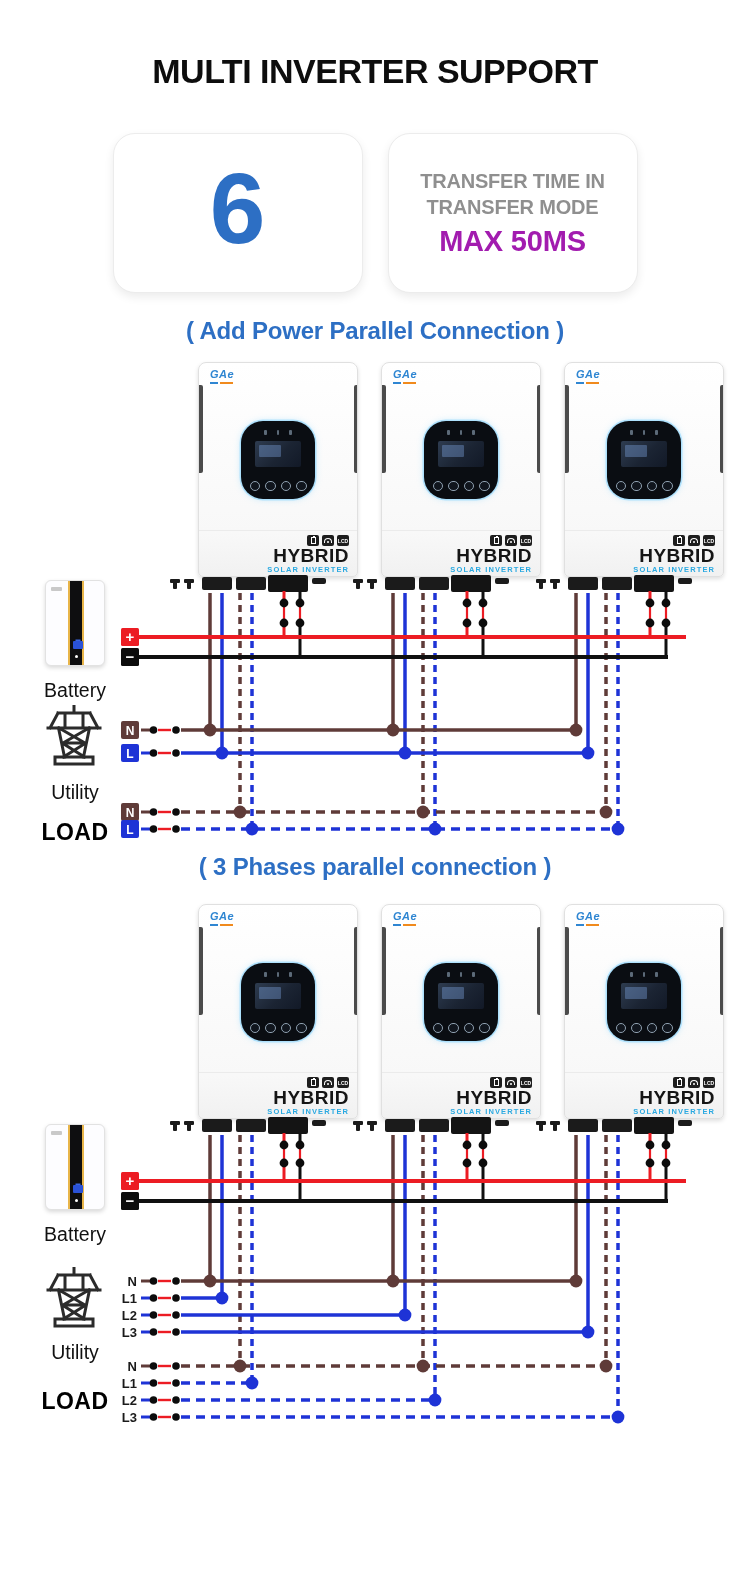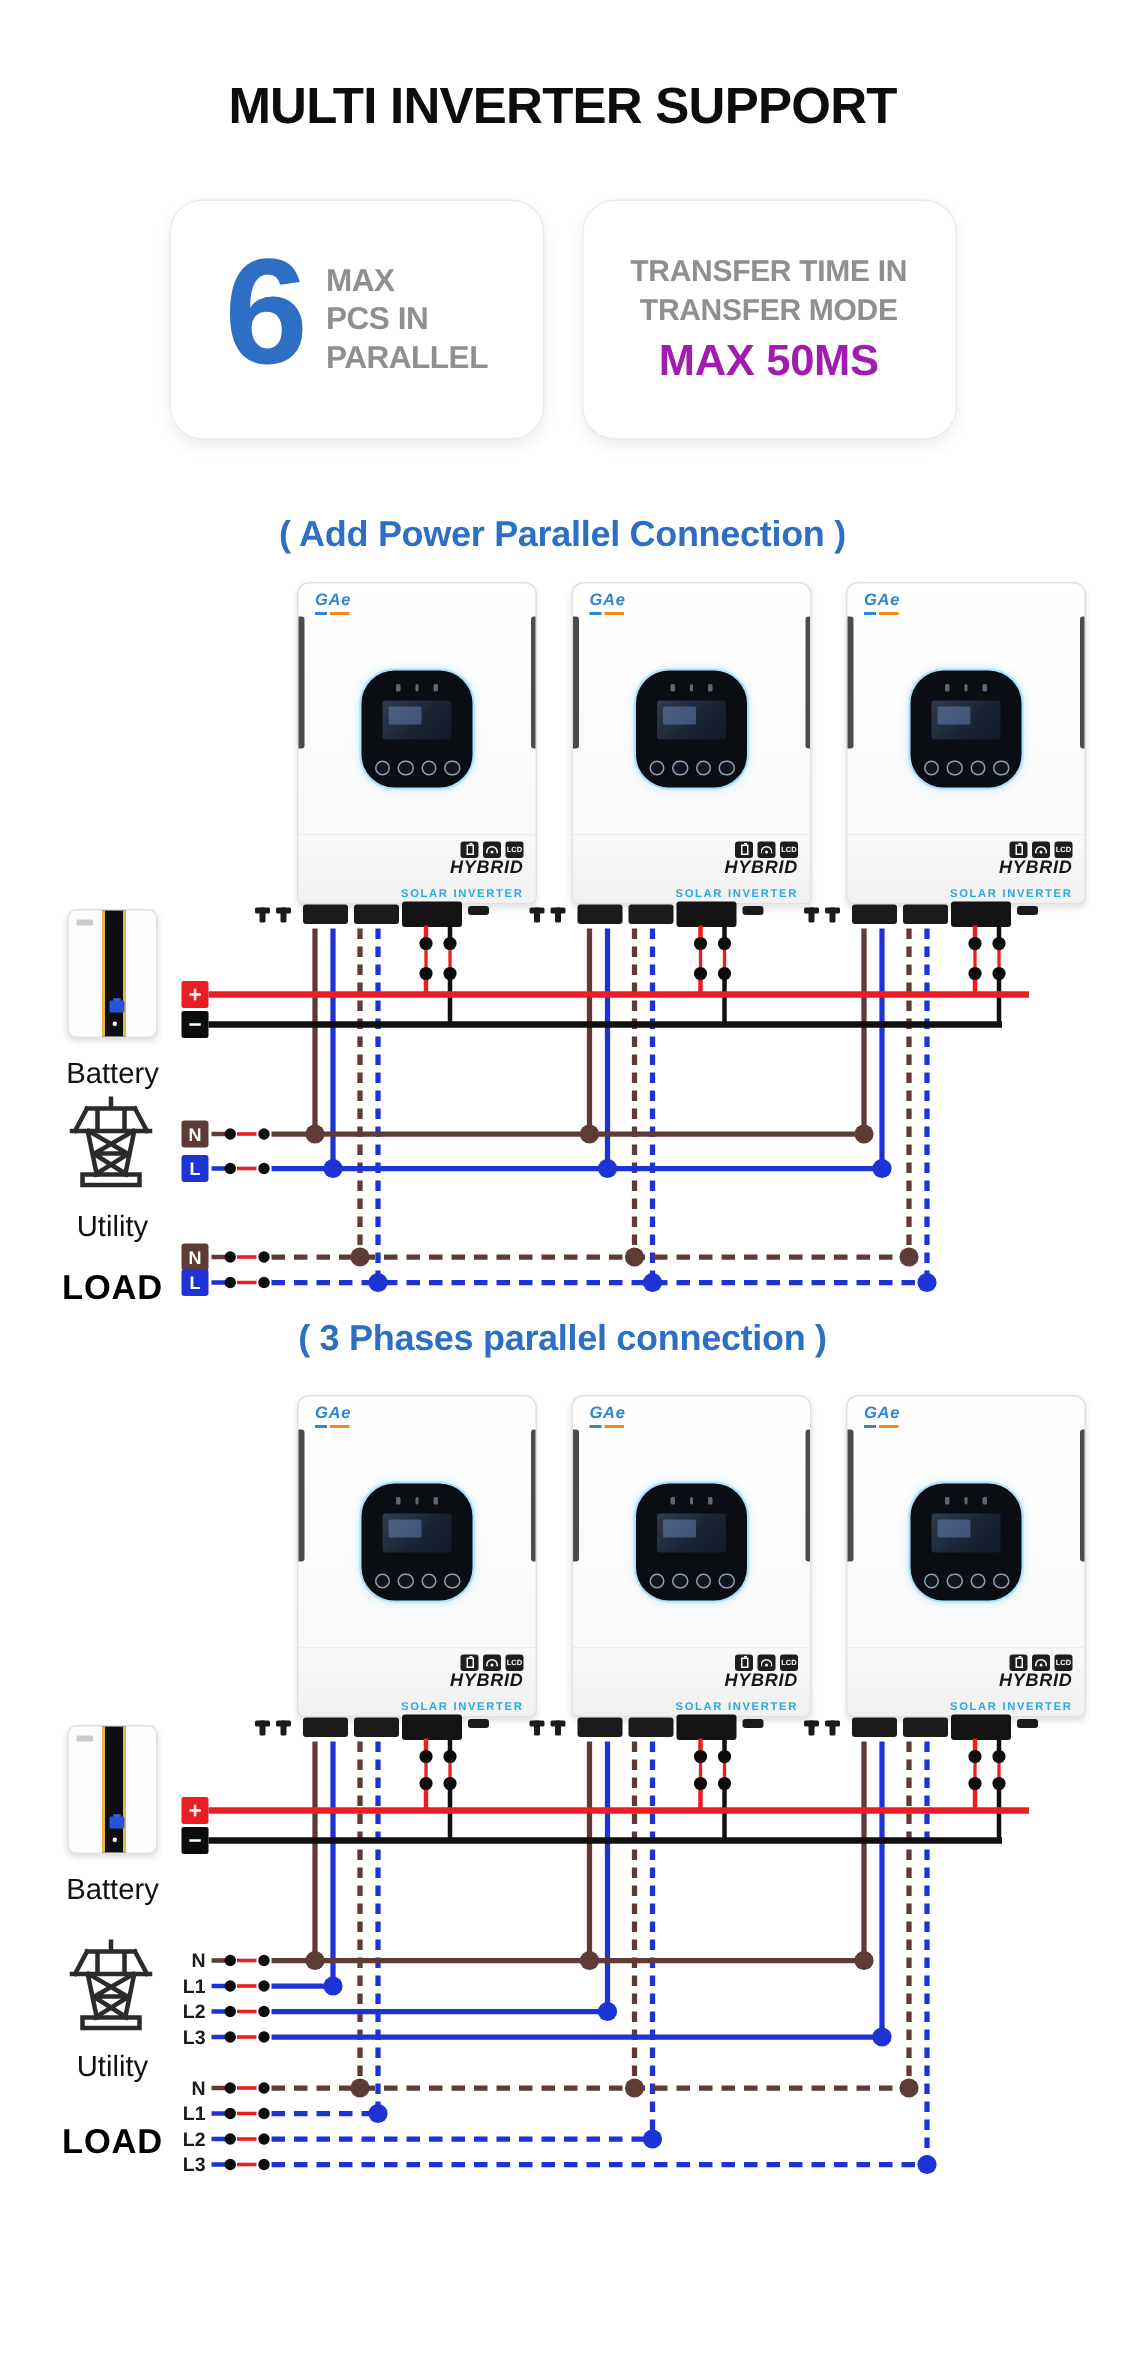--- a/index.html
+++ b/index.html
@@ -19,21 +19,21 @@
     border:1px solid #ececec; border-radius:22px;
     box-shadow:0 4px 10px rgba(0,0,0,.08);
   }
   .card-left { display:flex; align-items:center; justify-content:center; gap:12px; }
   .big-num { font-size:100px; font-weight:bold; color:#2d6fc4; line-height:.92; margin-top:-10px; }
   .card-lines { font-size:21px; font-weight:bold; color:#8f8f8f; line-height:1.22; letter-spacing:-0.3px; }
   .card-right { display:flex; flex-direction:column; align-items:center; justify-content:center; }
   .gline2 { font-size:20px; font-weight:bold; color:#8f8f8f; line-height:1.32; letter-spacing:-0.2px; }
   .blue-big { font-size:29px; font-weight:bold; color:#a21caf; margin-top:5px; letter-spacing:-0.2px; }
   .sec-title { text-align:center; color:#2d6fc4; font-size:24px; font-weight:bold; letter-spacing:-0.2px; }
-  #d1-title { margin-top:50px; }
+  #d1-title { margin-top:24px; }
   #d2-title { }
   
   .diagram { position:relative; width:750px; }
   #d1 { height:498px; margin-top:10px; }
   #d2 { height:620px; margin-top:8px; }
   .wires { position:absolute; left:0; top:0; }
   
   .inverter {
     position:absolute; width:160px; height:215px;
     background:linear-gradient(180deg,#ffffff,#f8f8f8 80%,#f1f1f1);
@@ -68,21 +68,21 @@
   .disp-btns i { width:10.5px; height:10.5px; border:1px solid #8fa0b0; border-radius:50%; background:#10151d; }
   .inv-bottom { position:absolute; left:0; right:0; bottom:0; height:46px; border-top:1px solid #ebebeb; border-radius:0 0 5px 5px; }
   .badges { position:absolute; top:4px; right:8px; display:flex; gap:3px; }
   .badge { width:12px; height:11px; background:#1e1e1e; border-radius:2px; display:flex; align-items:center; justify-content:center; }
   .badge.lcd { color:#fff; font-size:5px; font-weight:bold; }
   .batt { width:5px; height:7px; border:1px solid #fff; position:relative; display:block; }
   .batt::before { content:''; position:absolute; top:-2px; left:1px; width:2px; height:1px; background:#fff; }
   .wifi { position:relative; width:8px; height:5px; display:block; }
   .wifi::before { content:''; position:absolute; inset:0; border:1px solid #fff; border-bottom:0; border-radius:8px 8px 0 0; }
   .wifi::after { content:''; position:absolute; left:3px; bottom:0; width:2px; height:2px; background:#fff; border-radius:50%; }
-  .hybrid { position:absolute; top:14px; right:8px; font-size:12px; font-style:italic; font-weight:bold; color:#151515; letter-spacing:.5px; }
+  .hybrid { position:absolute; top:14px; right:8px; font-size:19px; font-weight:bold; color:#151515; letter-spacing:.5px; }
   .solar { position:absolute; top:34px; right:8px; font-size:7.5px; font-weight:bold; color:#2aa9e1; letter-spacing:1.1px; }
   
   .battery {
     position:absolute; width:60px; height:86px; background:#fdfdff;
     border:1px solid #e2e2e2; border-radius:6px; box-shadow:0 2px 4px rgba(0,0,0,.15);
   }
   .b-strip { position:absolute; top:0; bottom:0; left:22px; width:16px; background:#0e0e10; border-left:2px solid #e8b54a; border-right:2px solid #e8b54a; }
   .b-disp { position:absolute; left:3px; bottom:16px; width:10px; height:8px; background:#2a52d8; border-radius:1px; box-shadow:0 -4px 0 -2.5px #3a66e0; }
   .b-dot { position:absolute; left:5px; bottom:7px; width:3px; height:3px; background:#fff; border-radius:50%; }
   .b-logo { position:absolute; top:6px; left:5px; width:11px; height:4px; background:#c9c9c9; border-radius:1px; }
@@ -92,25 +92,20 @@
   .tower { position:absolute; }
 </style>
 </head>
 <body>
 
 <h1 class="main-title">MULTI INVERTER SUPPORT</h1>
 
 <div class="cards">
   <div class="card card-left">
     <div class="big-num">6</div>
-    <div class="card-lines">
-      <div>MAX</div>
-      <div>PCS IN</div>
-      <div>PARALLEL</div>
-    </div>
   </div>
   <div class="card card-right">
     <div class="gline2">TRANSFER TIME IN</div>
     <div class="gline2">TRANSFER MODE</div>
     <div class="blue-big">MAX 50MS</div>
   </div>
 </div>
 
 <h2 class="sec-title" id="d1-title">( Add Power Parallel Connection )</h2>
 <div class="diagram" id="d1">

